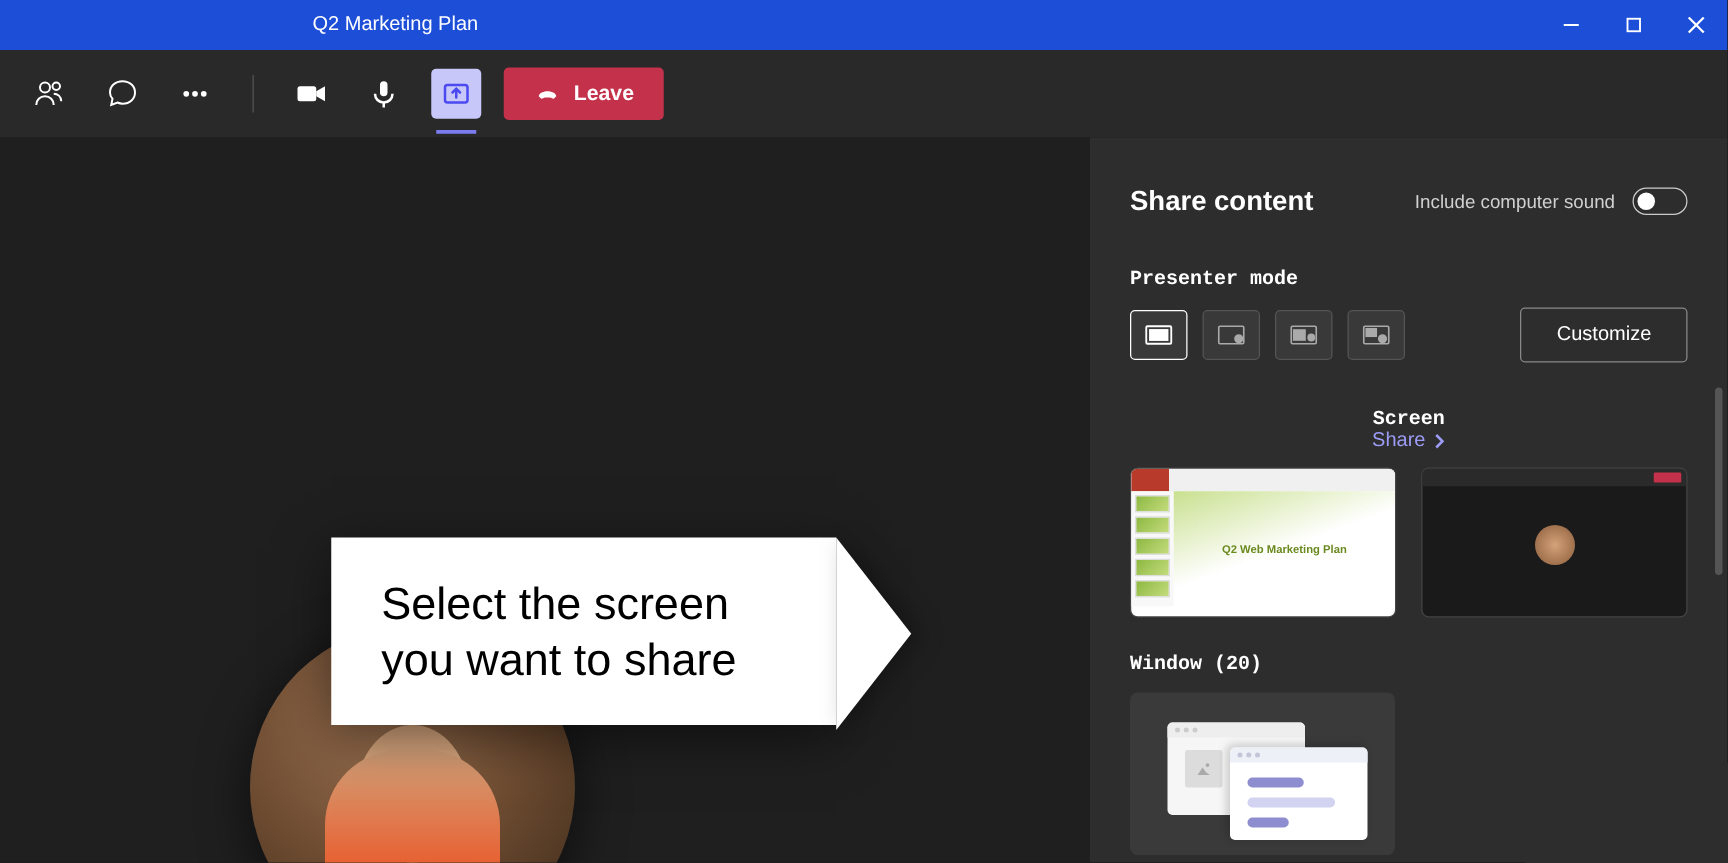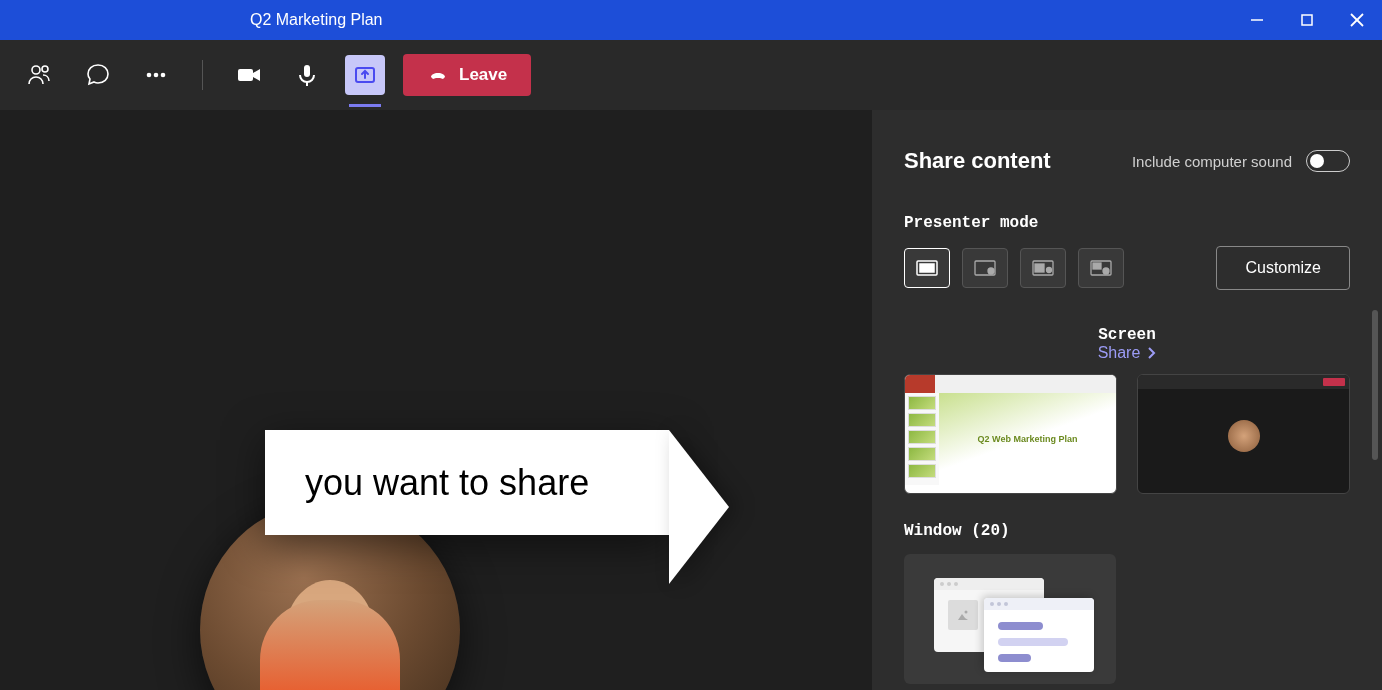--- a/index.html
+++ b/index.html
@@ -527,20 +527,21 @@
 
     <div class="avatar-wrap">
       <div class="avatar">
         <div class="avatar-face"></div>
         <div class="avatar-inner"></div>
       </div>
 
     </div>
 
     <div class="callout">
+      <div>Select the screen</div>
       <div>you want to share</div>
       <div class="callout-arrow"></div>
     </div>
   </div>
 
   <div class="share-panel">
     <div class="share-header">
       <div class="share-title">Share content</div>
       <div class="include-wrap">
         <span>Include computer sound</span>

